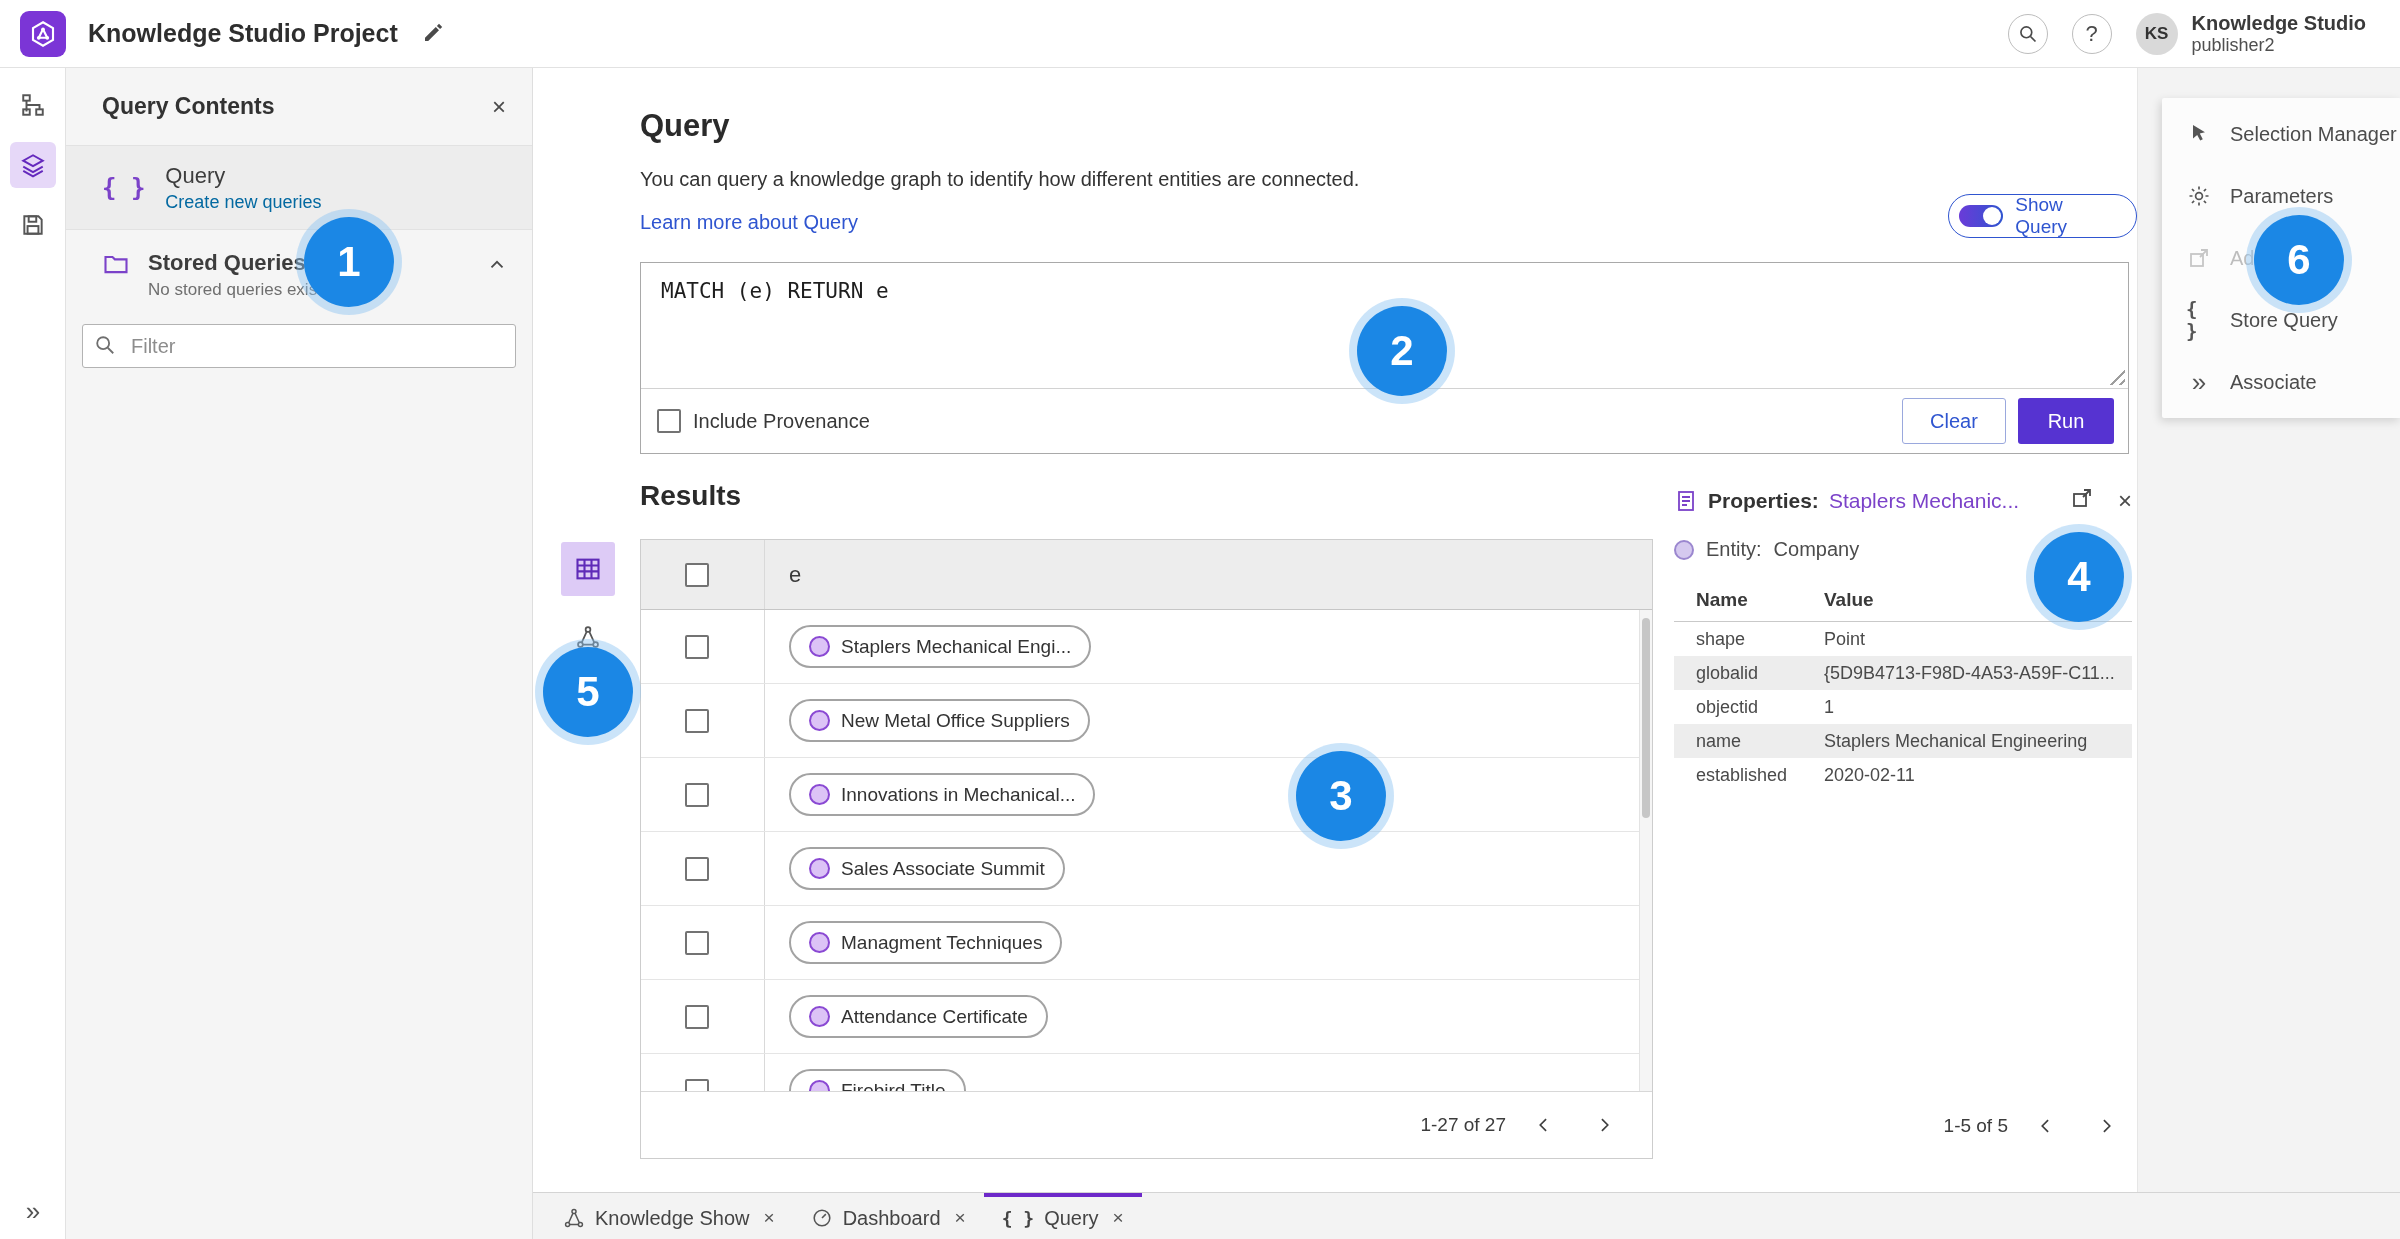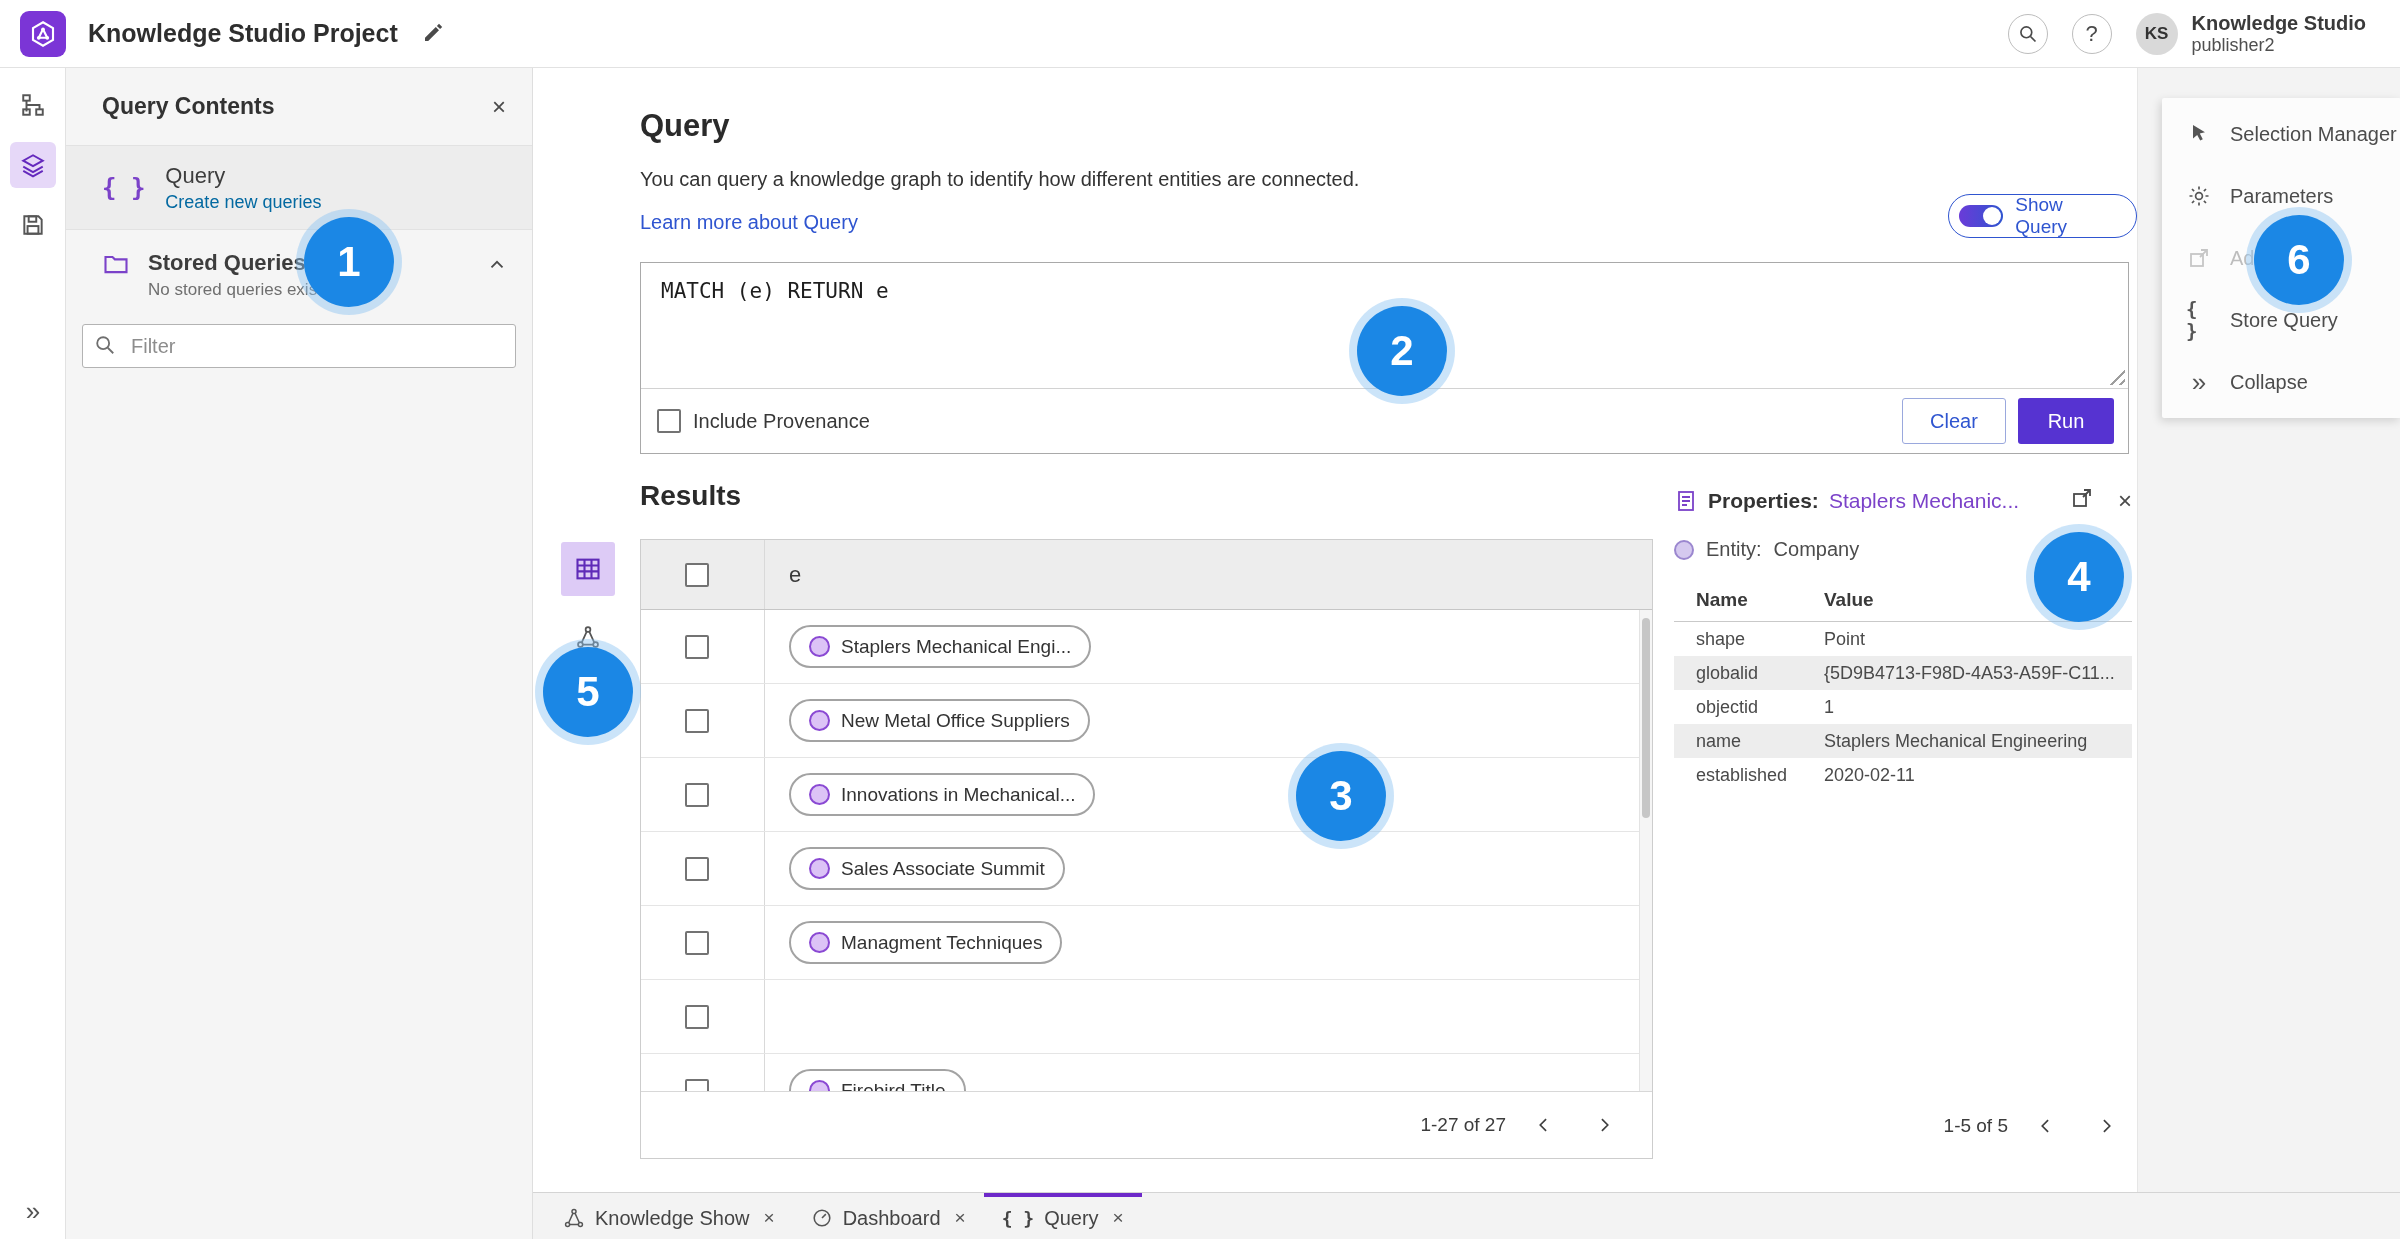--- a/index.html
+++ b/index.html
@@ -381,20 +381,26 @@
               <span class="pill">
                 <span class="pill-dot"></span>
                 <span class="pill-label">Managment Techniques</span>
               </span>
             </div>
         </div>
         <div class="rt-row">
           <div class="rt-check-cell">
               <span class="checkbox"></span>
             </div>
+          <div class="rt-pill-cell">
+              <span class="pill">
+                <span class="pill-dot"></span>
+                <span class="pill-label">Attendance Certificate</span>
+              </span>
+            </div>
         </div>
         <div class="rt-row">
           <div class="rt-check-cell">
               <span class="checkbox"></span>
             </div>
           <div class="rt-pill-cell">
               <span class="pill">
                 <span class="pill-dot"></span>
                 <span class="pill-label">Firebird Title</span>
               </span>
@@ -524,21 +530,21 @@
           </svg>
         </span>
         <span>Add</span>
       </button>
       <button class="menu-item">
         <span class="icon braces-gray">{ }</span>
         <span>Store Query</span>
       </button>
       <button class="menu-item">
         <span class="icon collapse-glyph">»</span>
-        <span>Collapse</span>
+        <span>Associate</span>
       </button>
     </div>
   </div>
 
   <footer class="bottom-bar">
     <div class="tab">
       <span class="icon">
         <svg width="22" height="22" viewBox="0 0 24 24" fill="none" stroke="currentColor" stroke-width="1.6">
           <circle cx="5" cy="19" r="2.2"></circle>
             <circle cx="12" cy="5" r="2.2"></circle>

